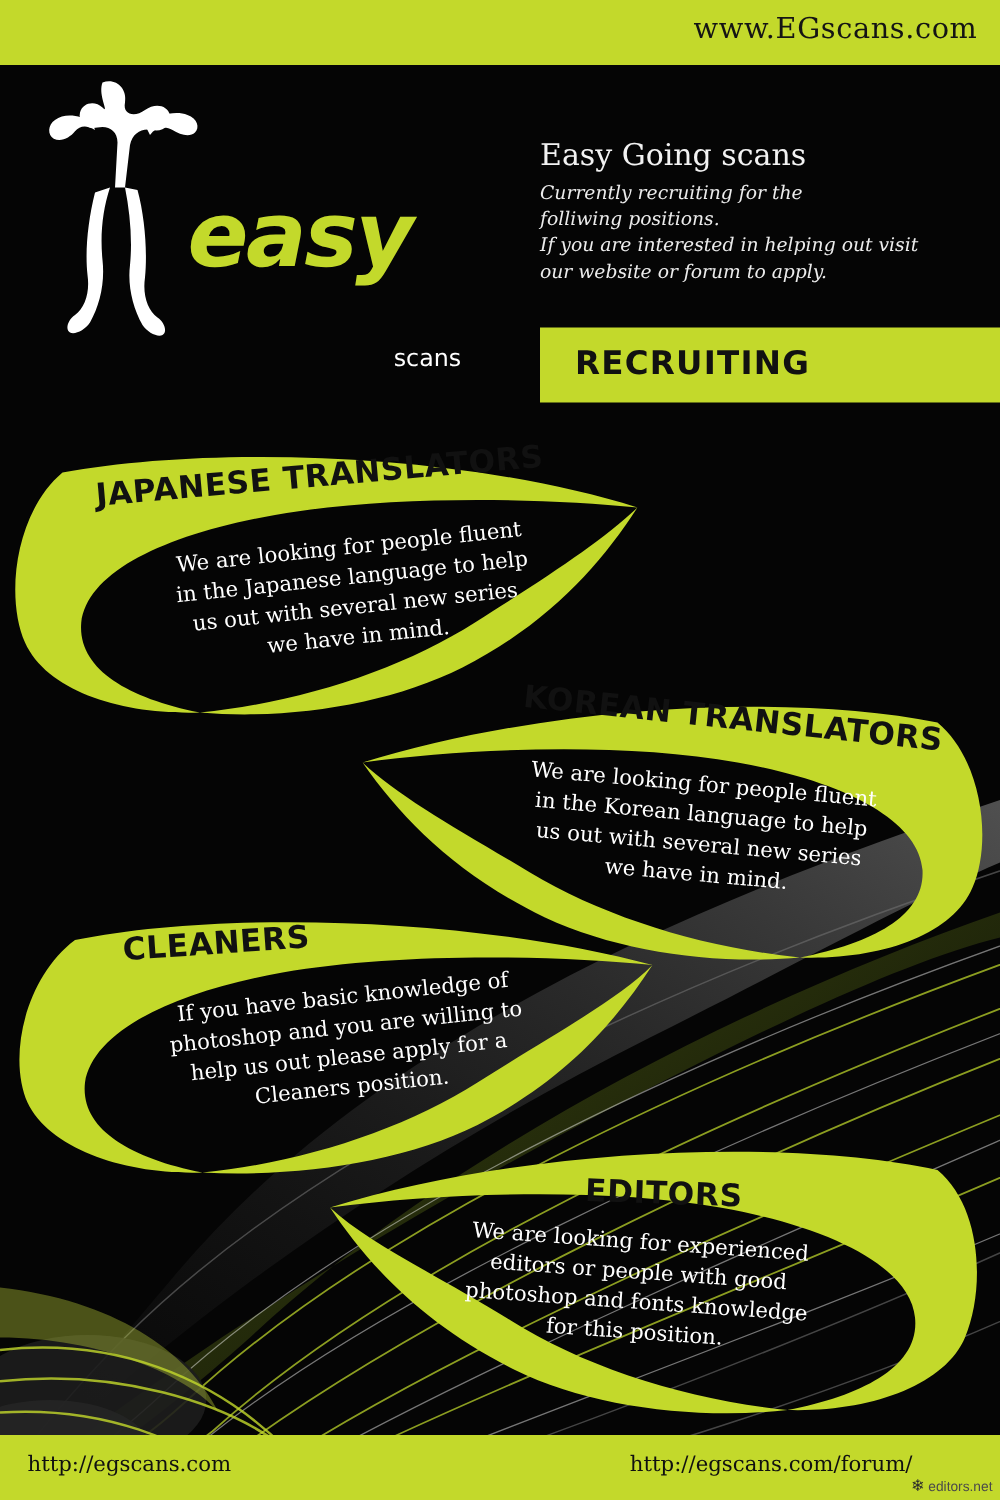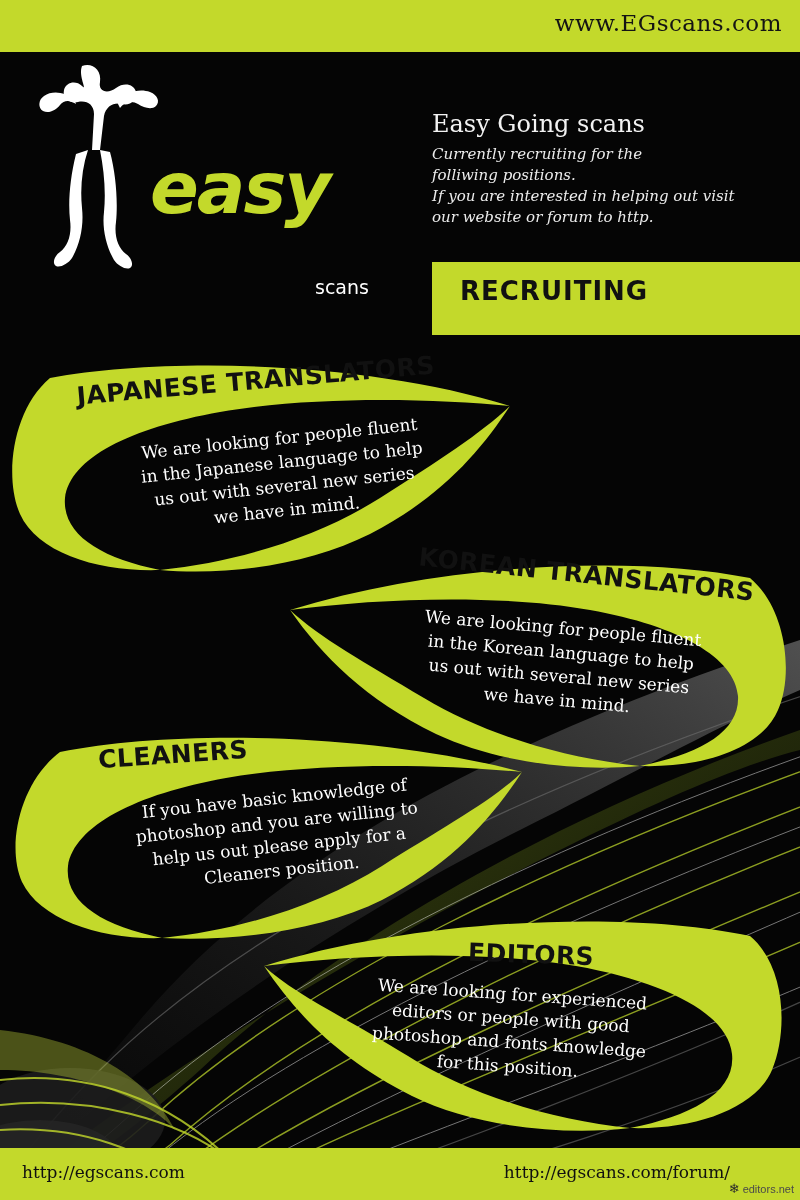--- a/index.html
+++ b/index.html
@@ -129,21 +129,21 @@
     font-family: "DejaVu Serif", serif;
     font-size: 15px;
     line-height: 21px;
     font-style: italic;
     color: #ececec;
   }
 
   .recruit-band {
     position: absolute;
     left: 432px; top: 262px;
-    width: 368px; height: 73px;
+    width: 368px; height: 60px;
     background: #c3d92b;
   }
   .recruit-band span {
     position: absolute;
     left: 28px; top: 14px;
     font-family: "DejaVu Sans", sans-serif;
     font-weight: bold;
     font-size: 26px;
     color: #111;
     letter-spacing: 1px;
@@ -292,21 +292,21 @@
     </svg>
     <div class="easy">easy</div>
     <div class="scans">scans</div>
   </div>
 
   <div class="intro">
     <div class="title">Easy Going scans</div>
     <div class="line">Currently recruiting for the</div>
     <div class="line">folliwing positions.</div>
     <div class="line">If you are interested in helping out visit</div>
-    <div class="line">our website or forum to http.</div>
+    <div class="line">our website or forum to apply.</div>
   </div>
 
   <div class="recruit-band">
     <span>RECRUITING</span>
   </div>
 
   <div class="swoosh" id="s-jap">
     <svg width="530" height="250" viewBox="0 0 530 250">
       <path d="M40,30 C160,8 360,14 500,58 C420,50 300,48 210,64 C120,80 60,110 55,150 C52,186 90,210 150,222 C90,224 28,206 10,166 C-6,130 2,62 40,30 Z" fill="#c3d92b"></path>
       <path d="M500,58 C470,104 430,150 360,186 C300,216 220,228 150,222 C230,214 310,188 370,150 C430,112 470,86 500,58 Z" fill="#c3d92b"></path>

